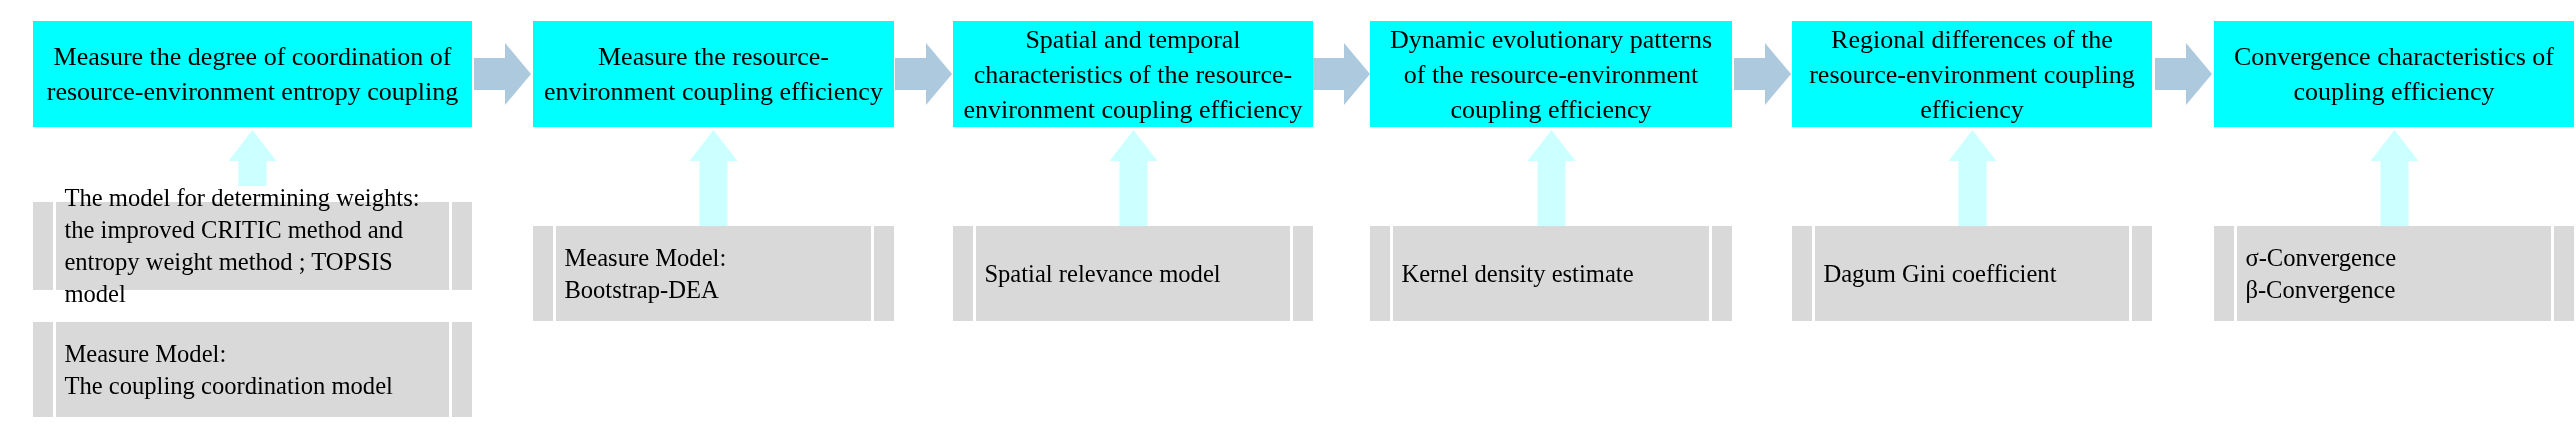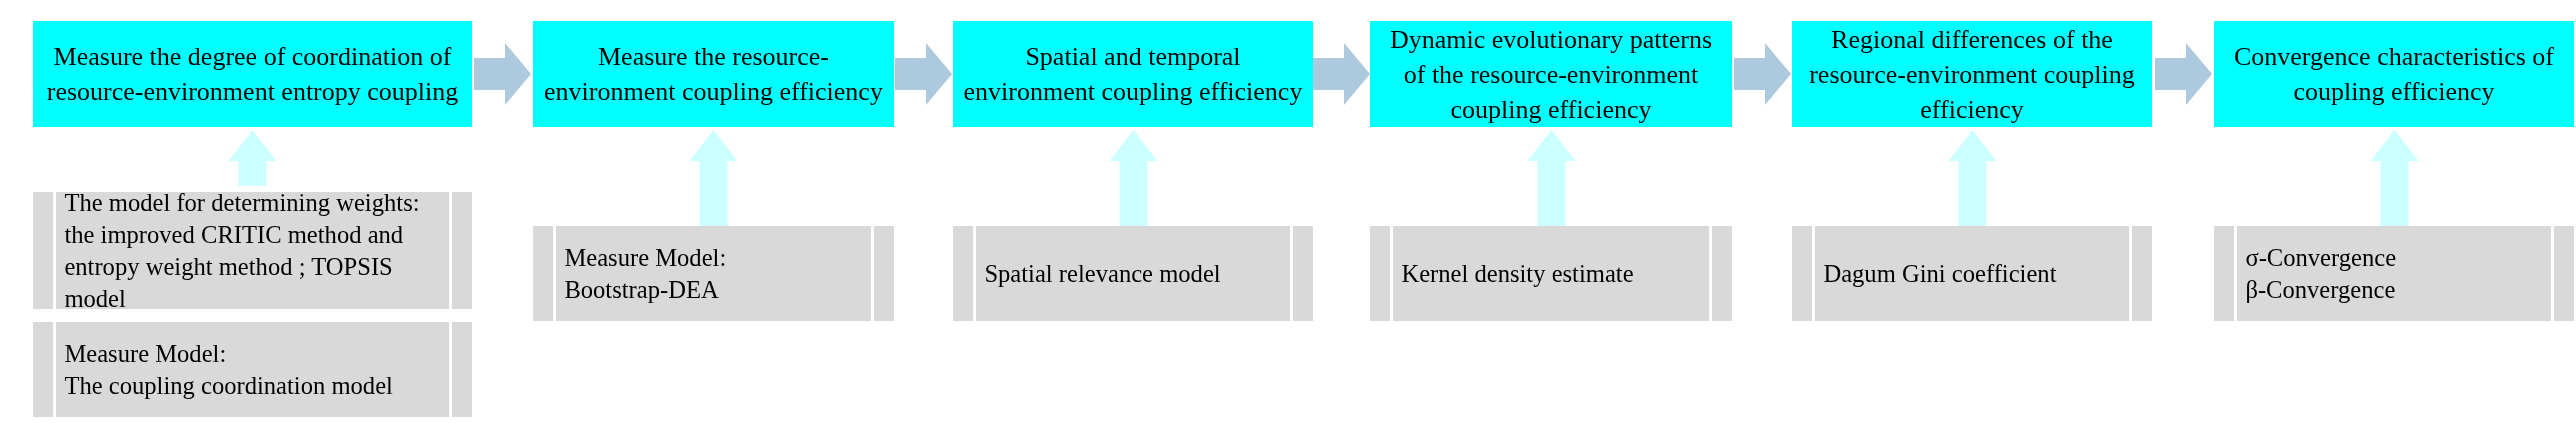--- a/index.html
+++ b/index.html
@@ -27,21 +27,21 @@
   .up-arrow{position:absolute;top:130px;left:50%;transform:translateX(-50%);width:49px;}
   .up-head{width:0;height:0;margin:0 auto;
     border-left:24.6px solid transparent;border-right:24.6px solid transparent;
     border-bottom:31px solid var(--up-arrow,#ccffff);}
   .up-stem{width:28px;margin:0 auto;background:var(--up-arrow,#ccffff);}
   .stem-short{height:24.6px;}
   .stem-long{height:65px;}
 
   
   .mb{position:absolute;left:0;right:0;display:flex;gap:3.1px;}
-  .mb-a{top:192px;height:117px;border-radius:13px;}
+  .mb-a{top:202px;height:88px;border-radius:13px;}
   .mb-b{top:322px;height:95px;}
   .mb-std{top:226px;height:95px;}
   .cap{width:19.7px;background:var(--model-fill,#d9d9d9);flex:0 0 19.7px;}
   .mb-main{
     flex:1;background:var(--model-fill,#d9d9d9);
     display:flex;flex-direction:column;justify-content:center;
     padding-left:8.6px;font-size:24.6px;line-height:32px;text-align:left;
   }
 
   
@@ -104,20 +104,21 @@
         <div>Bootstrap-DEA</div>
         <div></div>
       </div>
       <div class="cap"></div>
     </div>
   </div>
 
   <div class="col c3">
     <div class="step">
       <div>Spatial and temporal</div>
+      <div>characteristics of the resource-</div>
       <div>environment coupling efficiency</div>
     </div>
     <div class="up-arrow">
       <div class="up-head"></div>
       <div class="up-stem stem-long"></div>
     </div>
     <div class="mb mb-std">
       <div class="cap"></div>
       <div class="mb-main">
         <div>Spatial relevance model</div>

